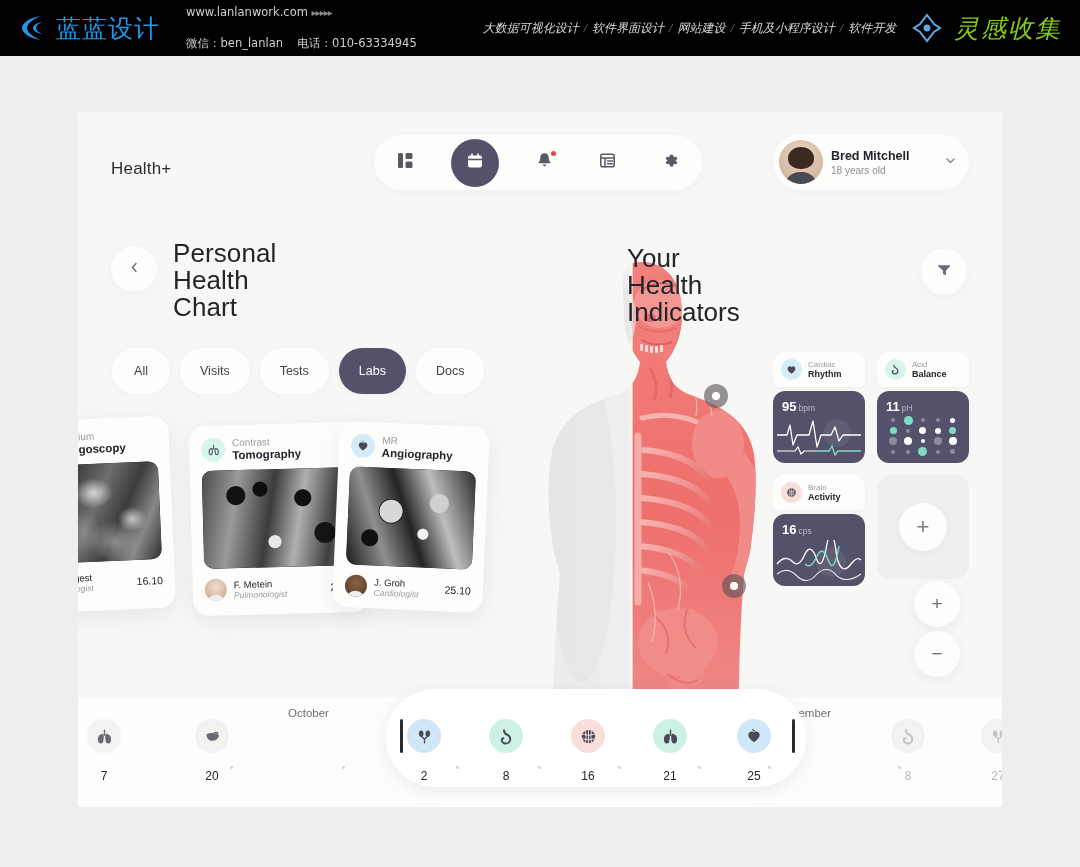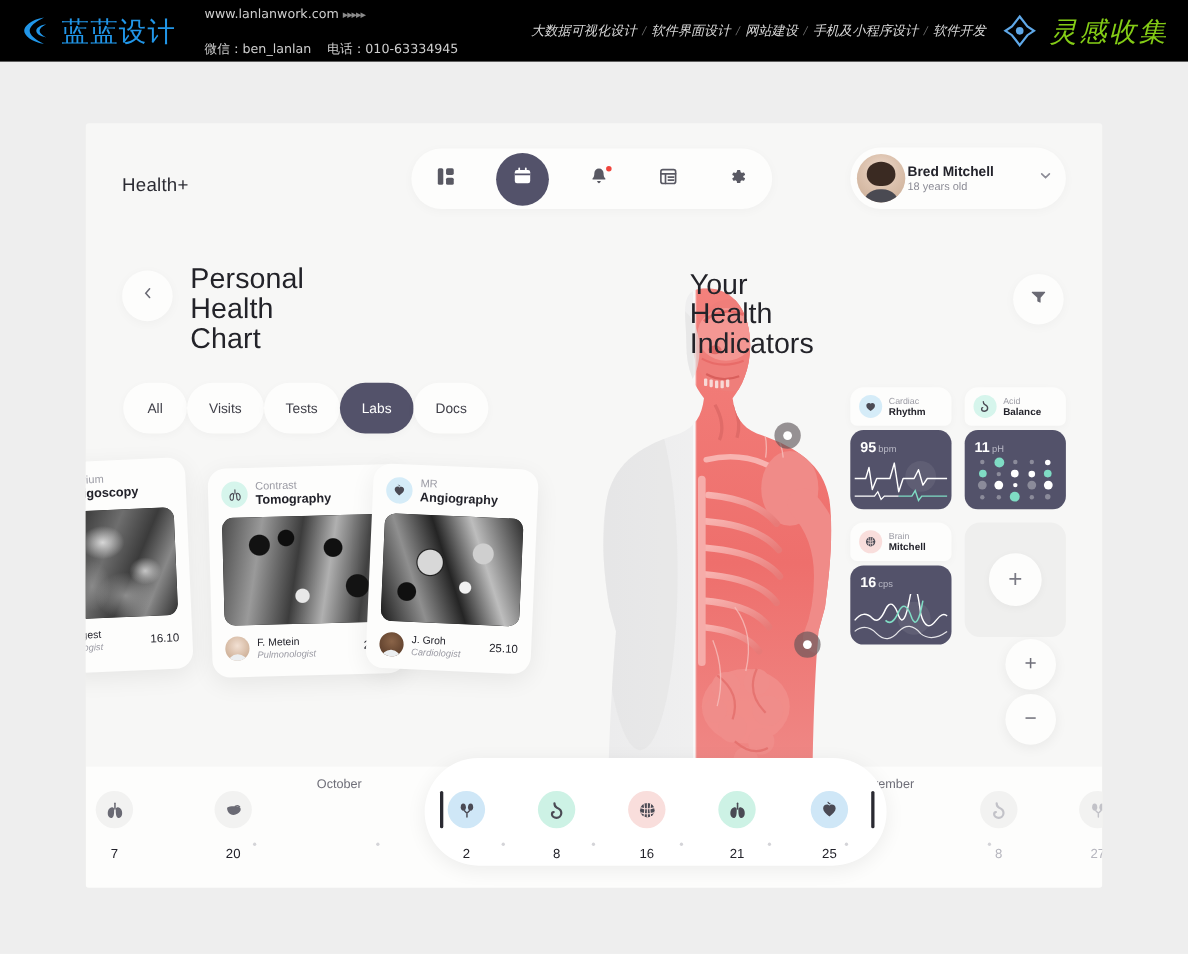--- a/index.html
+++ b/index.html
@@ -109,21 +109,21 @@
     transform: translateX(-50%);
     width: 26px; height: 22px; border-radius: 50% 50% 45% 45%;
     background: #3a2a22;
   }
   .avatar::after {
     content: ""; position: absolute; left: 50%; bottom: -6px;
     transform: translateX(-50%);
     width: 34px; height: 18px; border-radius: 16px 16px 0 0;
     background: #4a4a52;
   }
-  .profile-meta { margin-left: 2px; flex: 1; }
+  .profile-meta { margin-left: 8px; flex: 1; }
   .profile-name { font-size: 12.5px; color: #23232b; font-weight: bold; }
   .profile-age { font-size: 10px; color: #8c8c96; margin-top: 2px; }
   .chev {
     width: 26px; height: 26px; color: #8c8c96;
     display: flex; align-items: center; justify-content: center;
     cursor: pointer;
   }
 
   
   .back-btn {
@@ -133,21 +133,21 @@
     display: flex; align-items: center; justify-content: center;
     cursor: pointer; box-shadow: 0 2px 10px rgba(0,0,0,.035);
   }
   .page-title {
     position: absolute; left: 95px; top: 128px;
     font-size: 26px; line-height: 27px; color: #232329;
     letter-spacing: .1px;
   }
   .chips {
     position: absolute; left: 34px; top: 236px;
-    display: flex; gap: 0;
+    display: flex; gap: 10px;
   }
   .chip {
     height: 46px; min-width: 58px; padding: 0 20px;
     border-radius: 24px; background: #fdfdfc;
     display: flex; align-items: center; justify-content: center;
     font-size: 12.5px; color: #3f3f48; cursor: pointer;
     box-shadow: 0 2px 8px rgba(0,0,0,.03);
   }
   .chip.active { background: #53526a; color: #ffffff; }
 
@@ -745,21 +745,21 @@
         <span class="ind-ico ico-brain">
           <svg width="11" height="11" viewBox="0 0 14 14" fill="currentColor">
             <circle cx="7" cy="7" r="5.4"></circle>
             <g stroke="#f9dedc" stroke-width=".8" fill="none">
               <path d="M3 5.5q4 1.5 8 0M3 8.5q4 1.5 8 0M7 1.8v10.4M4.6 2.4q1 4.6 0 9.2M9.4 2.4q-1 4.6 0 9.2"></path>
             </g>
           </svg>
         </span>
         <div class="ind-label">
           <span>Brain</span>
-          <b>Mitchell</b>
+          <b>Activity</b>
         </div>
       </div>
       <div class="ind-body">
         <div class="ind-val">
           <span>16</span><span class="ind-unit">cps</span>
         </div>
         <svg class="ind-graph" viewBox="0 0 92 42">
           <circle cx="58" cy="22" r="15" fill="#ffffff" opacity=".07"></circle>
           <path d="M4 24 q8 -10 16 -2 q6 6 12 -8 q6 -12 12 6 q5 12 10 -16 q5 -26 10 14 q5 18 14 6 q6 -8 10 -4" stroke="#ffffff" stroke-width="1.3" fill="none" stroke-linejoin="round"></path>
           <path d="M32 24 q6 6 12 -8 q6 -12 12 6 q5 12 10 -16" stroke="#7fdcc4" stroke-width="1.4" fill="none"></path>

